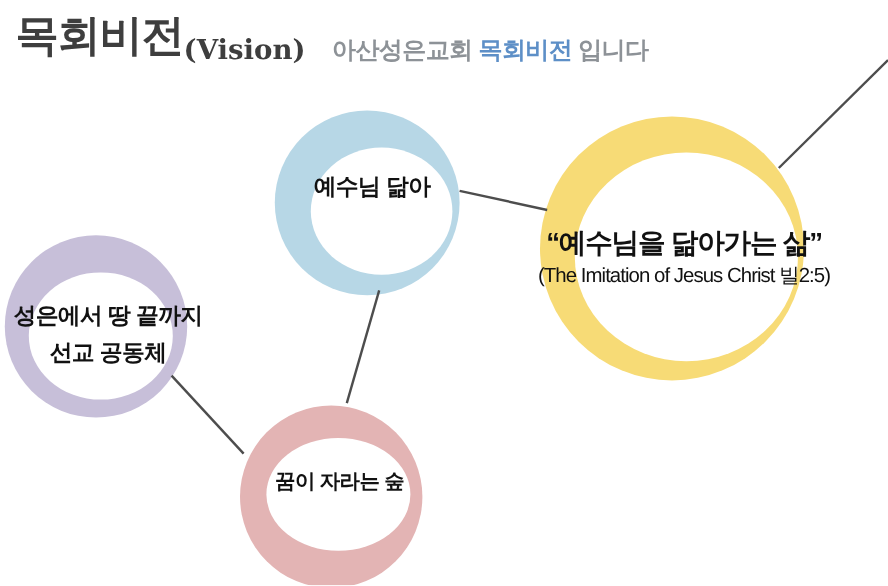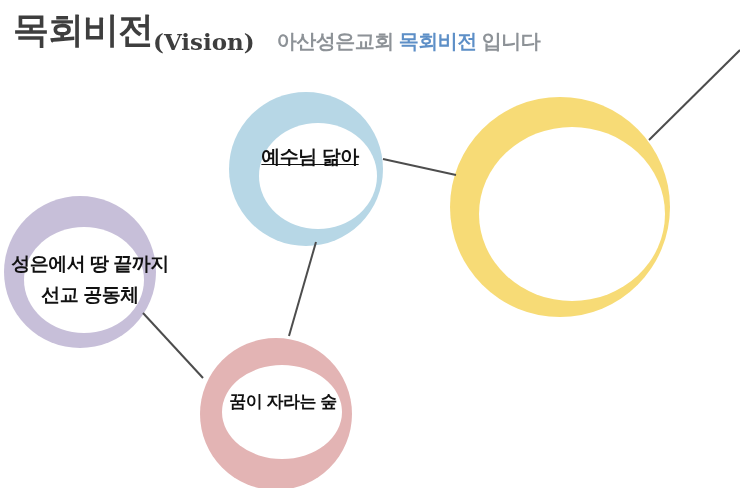--- a/index.html
+++ b/index.html
@@ -52,21 +52,21 @@
     top: 0;
   }
   .node-label {
     position: absolute;
     text-align: center;
     color: #111111;
     letter-spacing: -0.5px;
   }
   .label-discipleship {
     left: 200px; top: 142px; width: 220px;
-    font-size: 19px; font-weight: 700; line-height: 30px; text-decoration: underline;
+    font-size: 19px; font-weight: 700; line-height: 30px;
   }
   .label-core {
     left: 415px; top: 187px; width: 310px;
   }
   .label-core .line-main {
     font-size: 23px; font-weight: 800; line-height: 30px; letter-spacing: -1px;
   }
   .label-core .line-sub {
     font-size: 17px; font-weight: 500; line-height: 26px; letter-spacing: -0.8px;
   }
@@ -119,20 +119,24 @@
     <line x1="740" y1="50" x2="649" y2="140" stroke="#4d4d4d" stroke-width="2"></line>
     <line x1="383" y1="159" x2="456" y2="175" stroke="#4d4d4d" stroke-width="2"></line>
     <line x1="316" y1="242" x2="289" y2="336" stroke="#4d4d4d" stroke-width="2"></line>
     <line x1="143" y1="313" x2="203" y2="378" stroke="#4d4d4d" stroke-width="2"></line>
   </svg>
 
   <div class="node-label label-discipleship">
     <div>예수님 닮아</div>
   </div>
 
+  <div class="node-label label-core">
+    <div class="line-main">“예수님을 닮아가는 삶”</div>
+    <div class="line-sub">(The Imitation of Jesus Christ 빌2:5)</div>
+  </div>
 
   <div class="node-label label-mission">
     <div>성은에서 땅 끝까지</div>
     <div>선교 공동체</div>
   </div>
 
   <div class="node-label label-nextgen">
     <div>꿈이 자라는 숲</div>
   </div>
 

